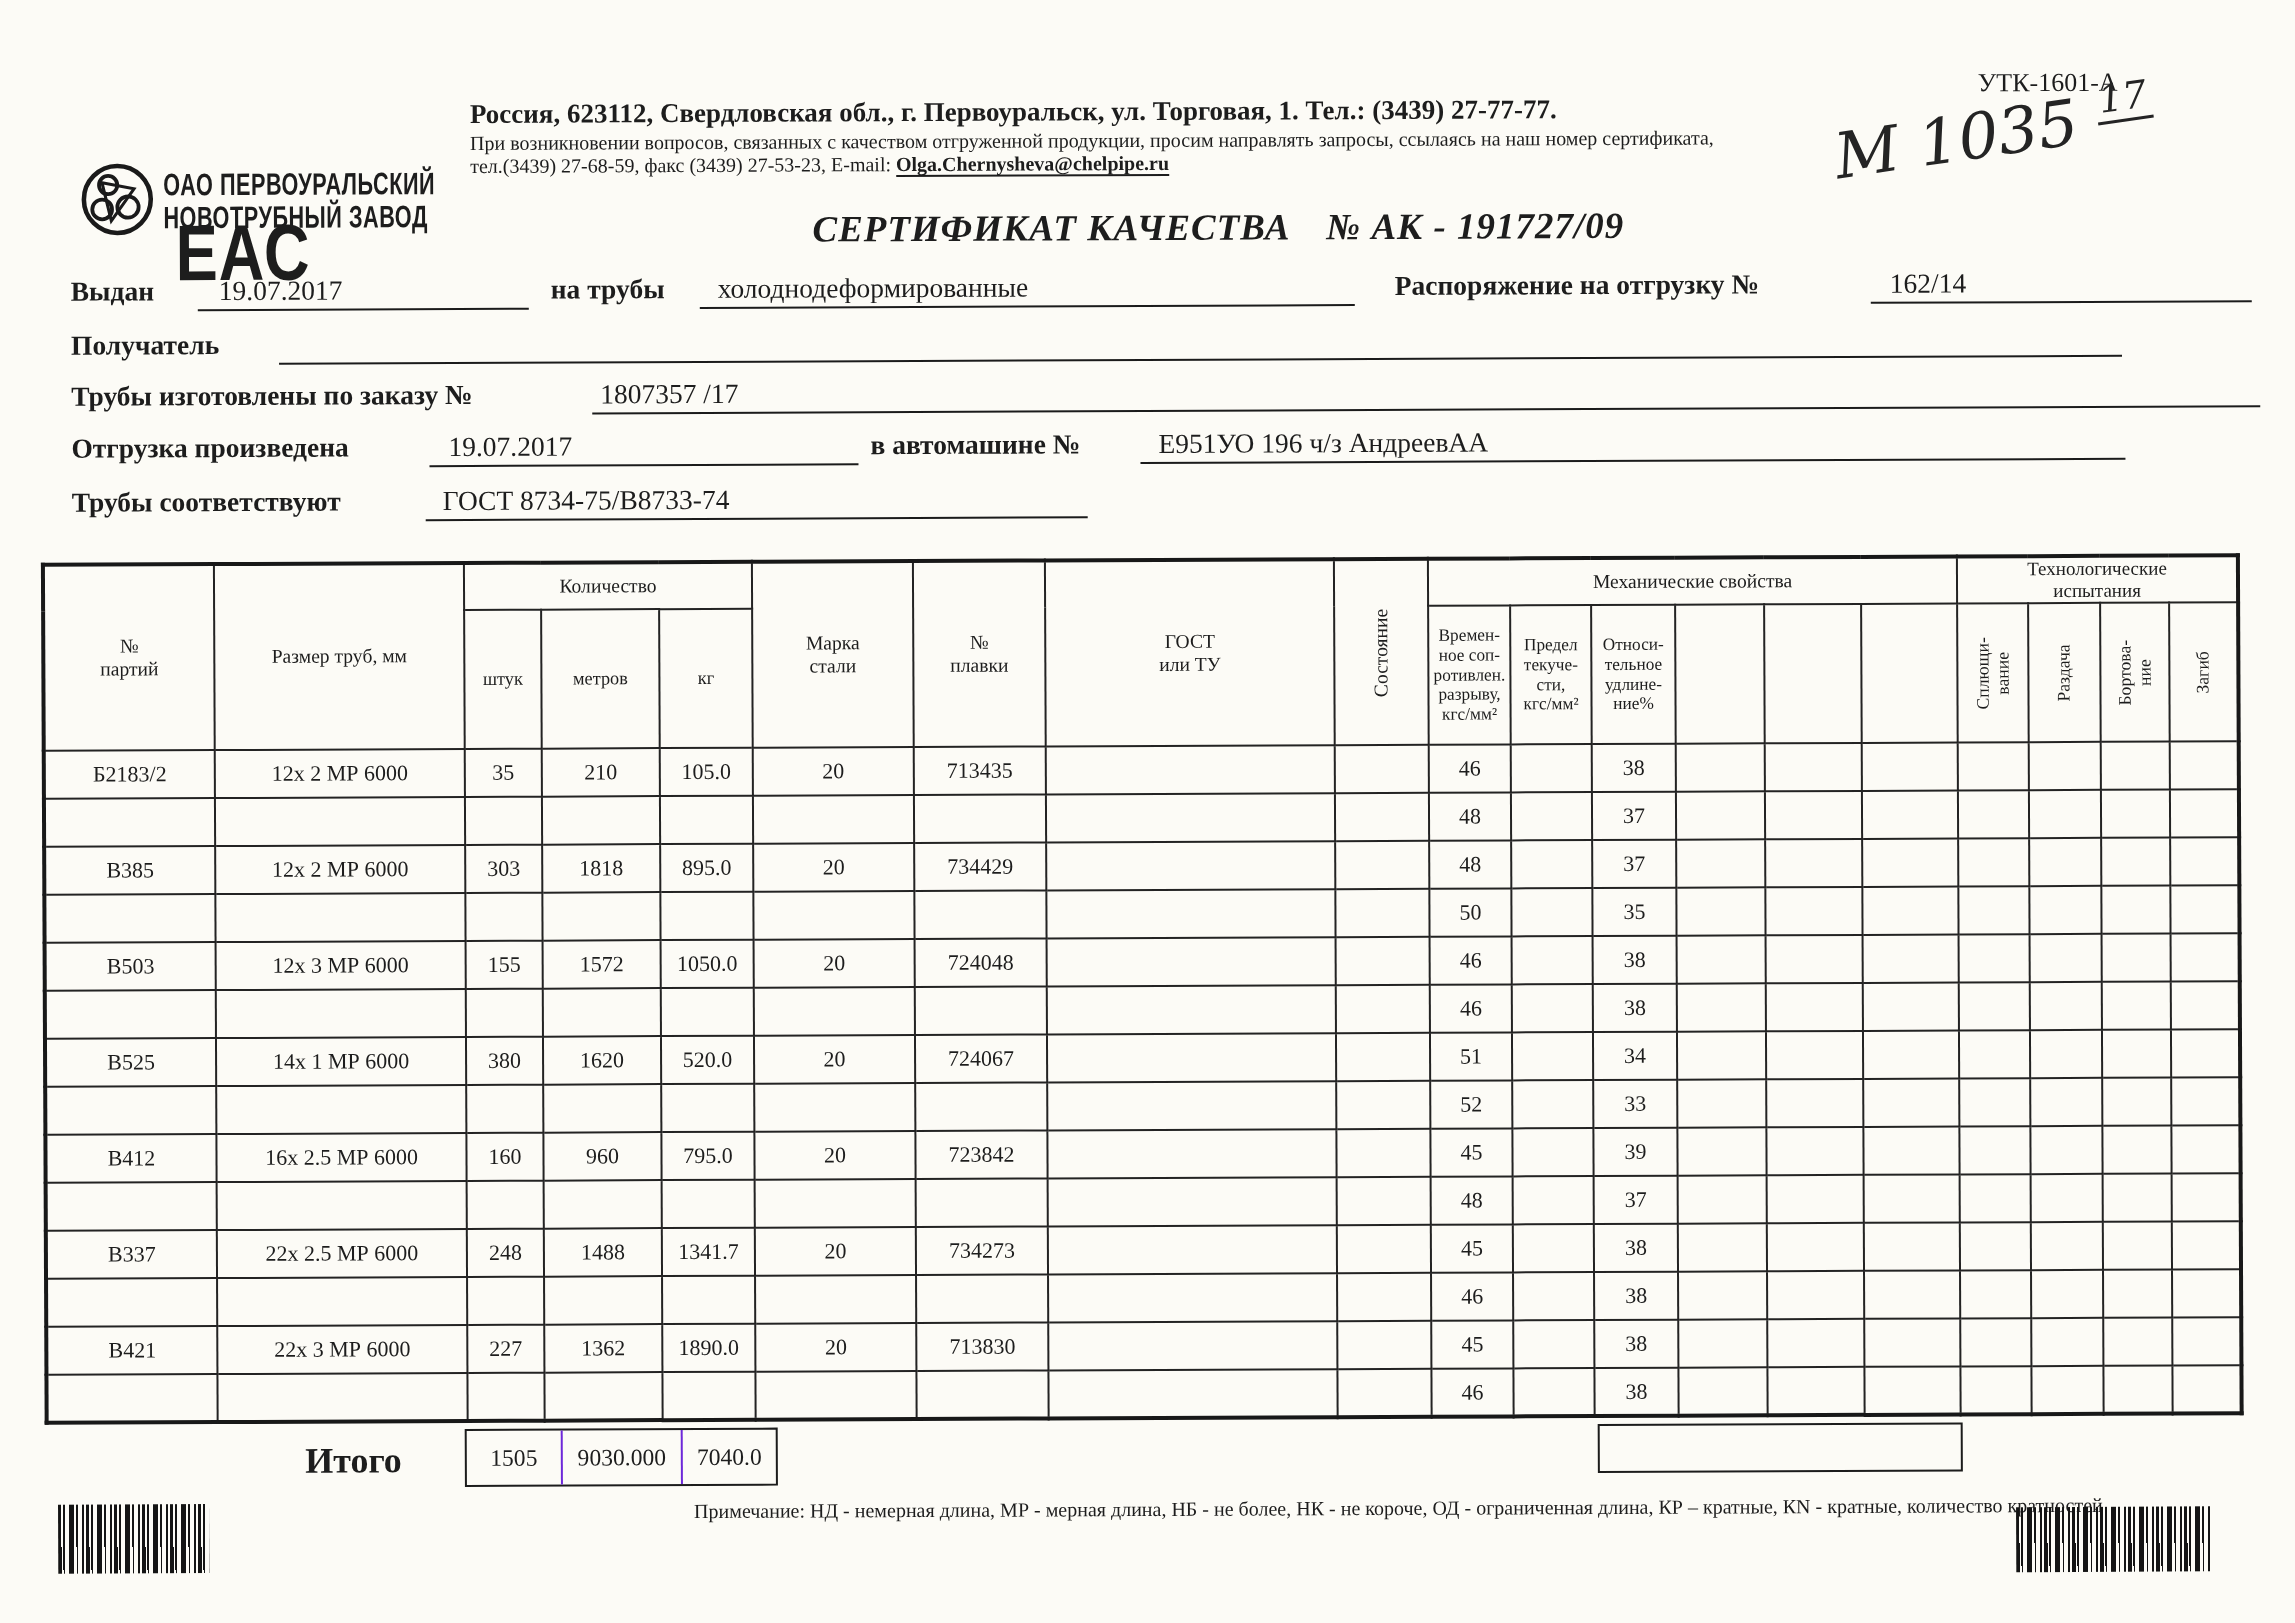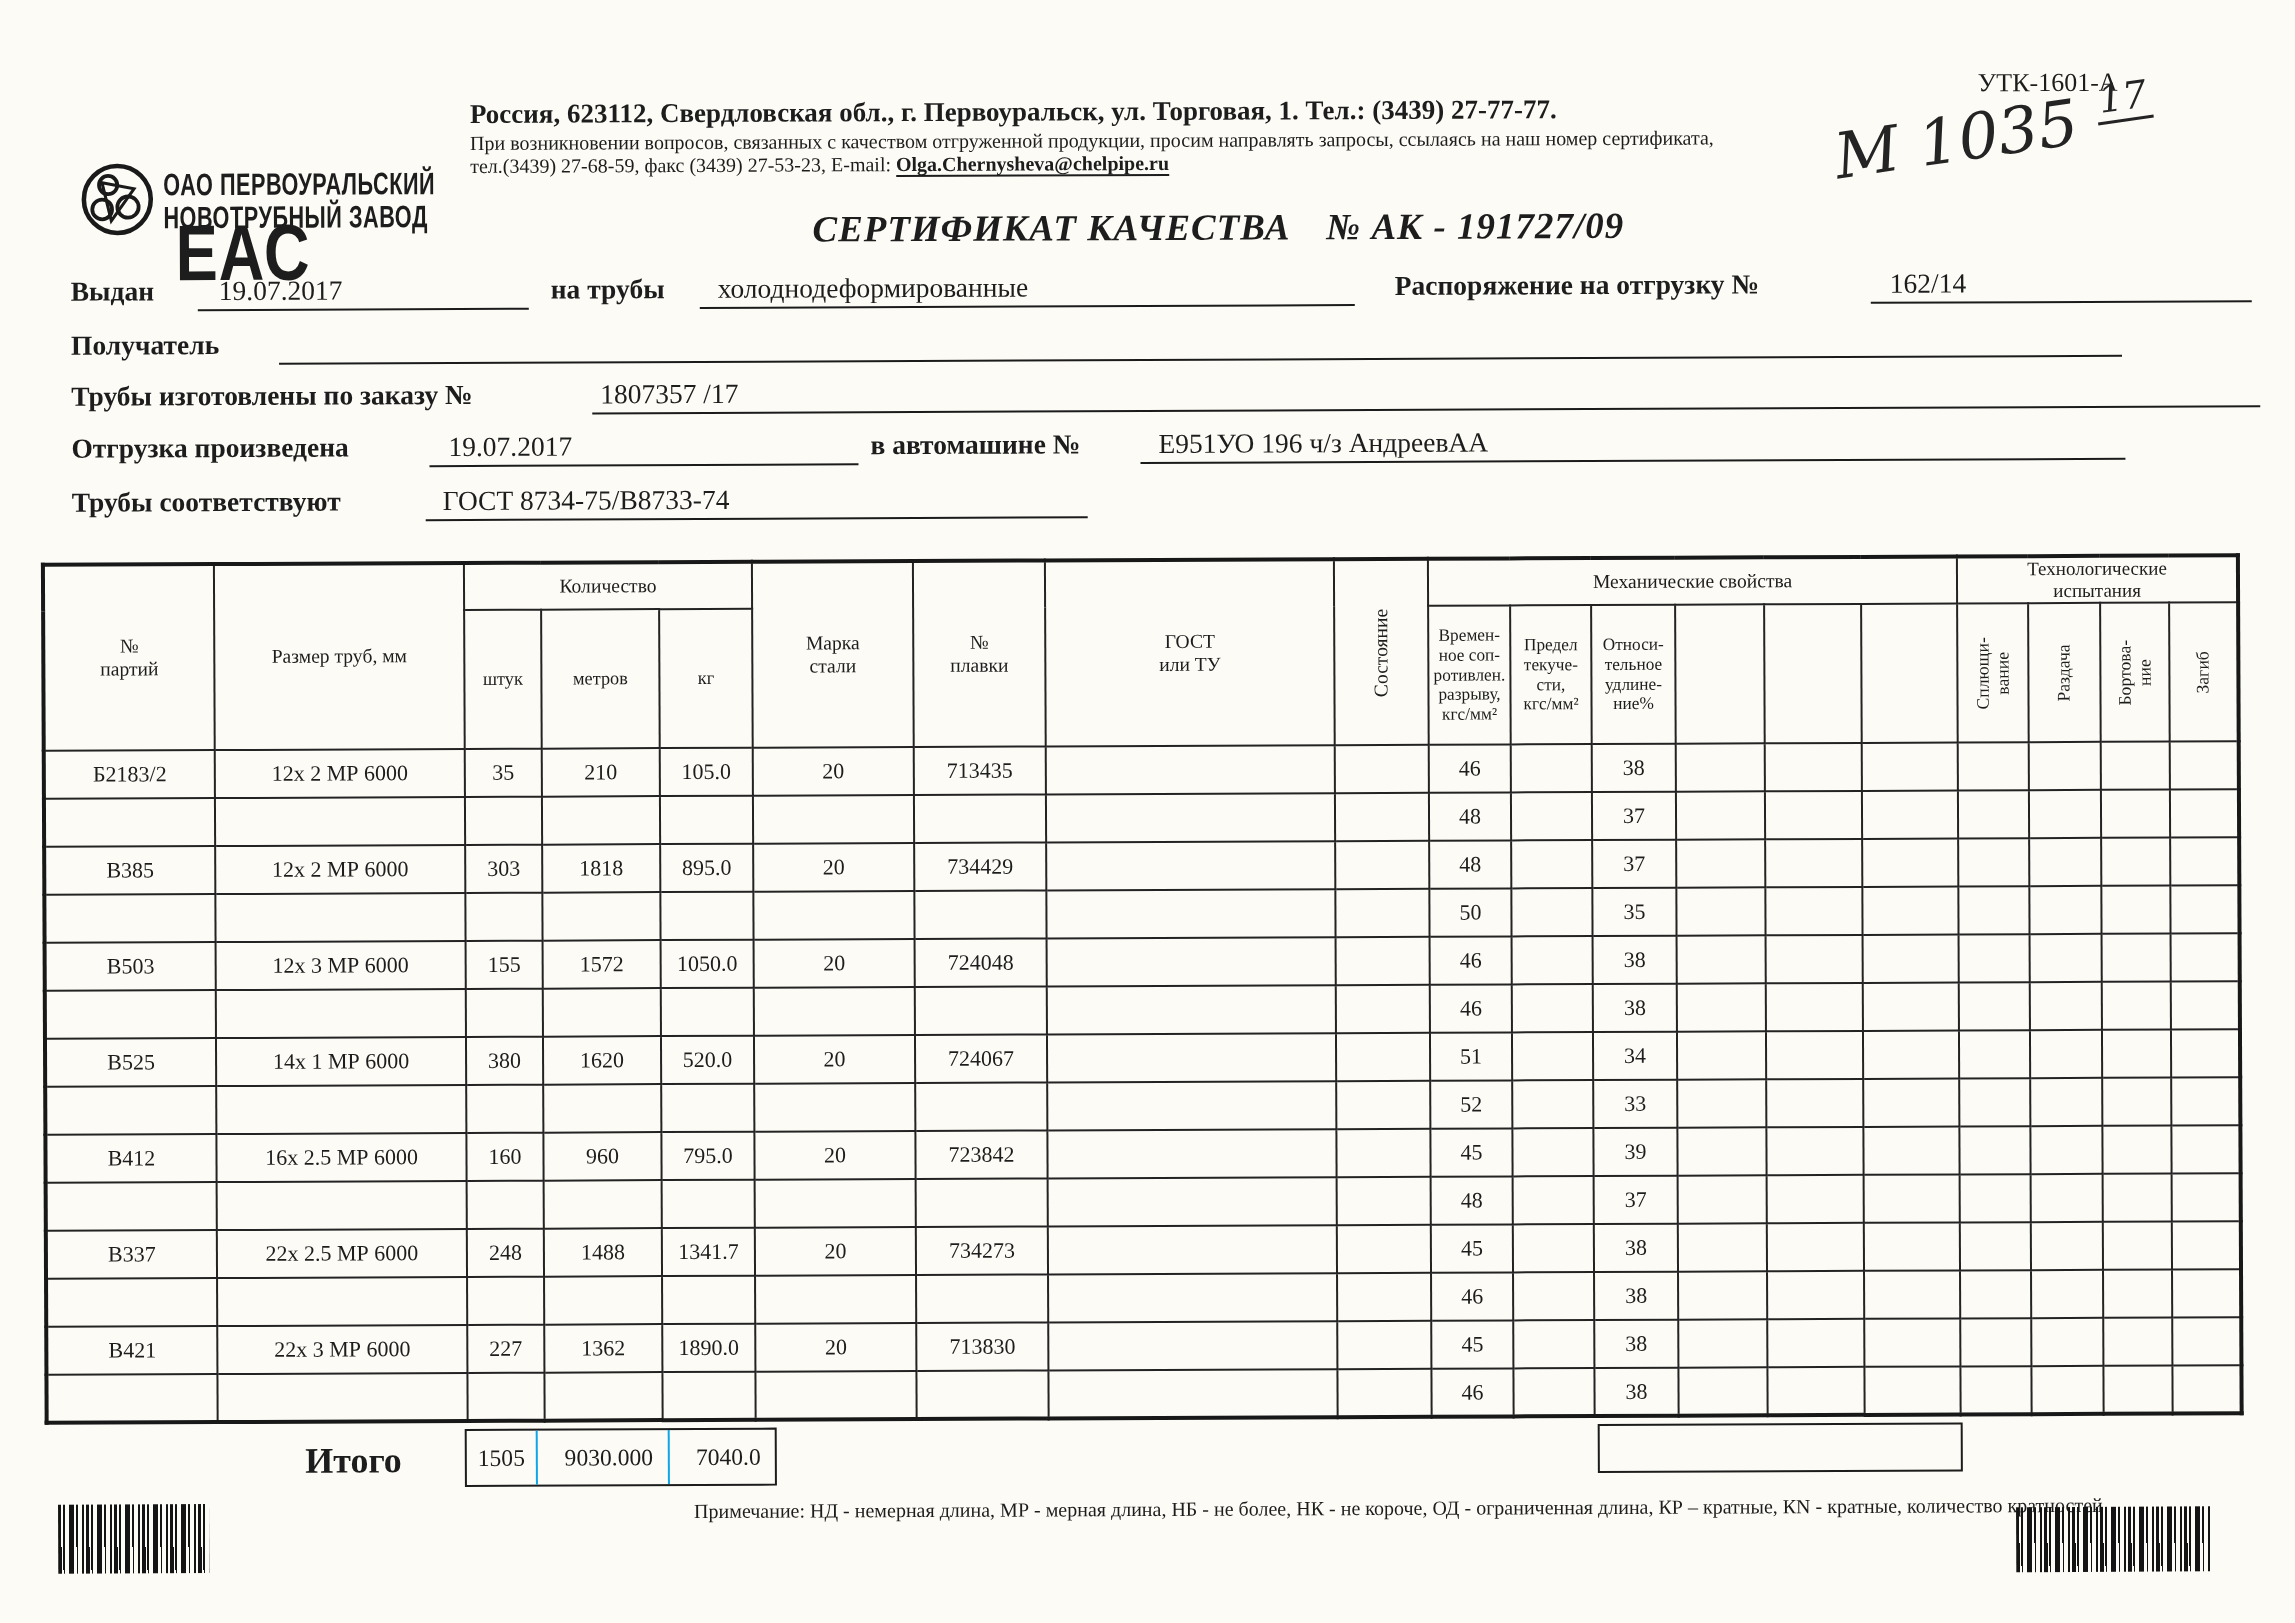--- a/index.html
+++ b/index.html
@@ -43,21 +43,21 @@
   .tech-group{font-size:19px !important;}
   .vcell{position:relative;}
   .rot{position:absolute;left:50%;top:50%;transform:translate(-50%,-50%) rotate(-90deg);
        white-space:pre-line;text-align:center;line-height:1.12;}
   .rot-state{width:183px;font-size:19.6px;}
   .rot-tech{width:131px;font-size:17.7px;}
   
   .totals-label{font-size:36px;font-weight:bold;text-align:right;}
   .totals-strip{display:flex;border:2.6px solid #1c1c1c;background:#fcfbf6;}
   .totals-strip .tc{height:54px;line-height:54px;font-size:23.6px;text-align:center;}
-  .totals-strip .tc + .tc{border-left:2px solid #0ea5e9;padding-left:12px;}
+  .totals-strip .tc + .tc{border-left:2px solid #6d28d9;}
   .empty-box{border:2.6px solid #1c1c1c;}
   .note{font-size:20px;white-space:nowrap;}
   .barcode{background:repeating-linear-gradient(90deg,
       #141414 0 3.3px,transparent 3.3px 5.2px,
       #141414 5.2px 6.5px,transparent 6.5px 10.5px,
       #141414 10.5px 15.7px,transparent 15.7px 18.3px,
       #141414 18.3px 20px,transparent 20px 24px,
       #141414 24px 26px,transparent 26px 28px);}
 </style>
 </head>
@@ -487,21 +487,21 @@
             <td></td>
             <td></td>
             <td></td>
             <td></td>
           </tr>
     </tbody>
   </table>
 
   <div class="abs totals-label" style="left:190px;top:1436px;width:209px;">Итого</div>
   <div class="abs totals-strip" style="left:462px;top:1426px;">
-    <div class="tc" style="width:69px;">1505</div>
+    <div class="tc" style="width:94px;">1505</div>
     <div class="tc" style="width:118px;">9030.000</div>
     <div class="tc" style="width:93px;">7040.0</div>
   </div>
   <div class="abs empty-box" style="left:1595px;top:1426px;width:361px;height:45px;"></div>
 
   <div class="abs note" style="left:691px;top:1498px;">Примечание: НД - немерная длина, МР - мерная длина, НБ - не более, НК - не короче, ОД - ограниченная длина, КР – кратные, КN - кратные, количество кратностей</div>
 
   <div class="abs barcode" style="left:55px;top:1500px;width:151px;height:69px;"></div>
   <div class="abs barcode" style="left:2013px;top:1511px;width:194px;height:65px;"></div>
 

